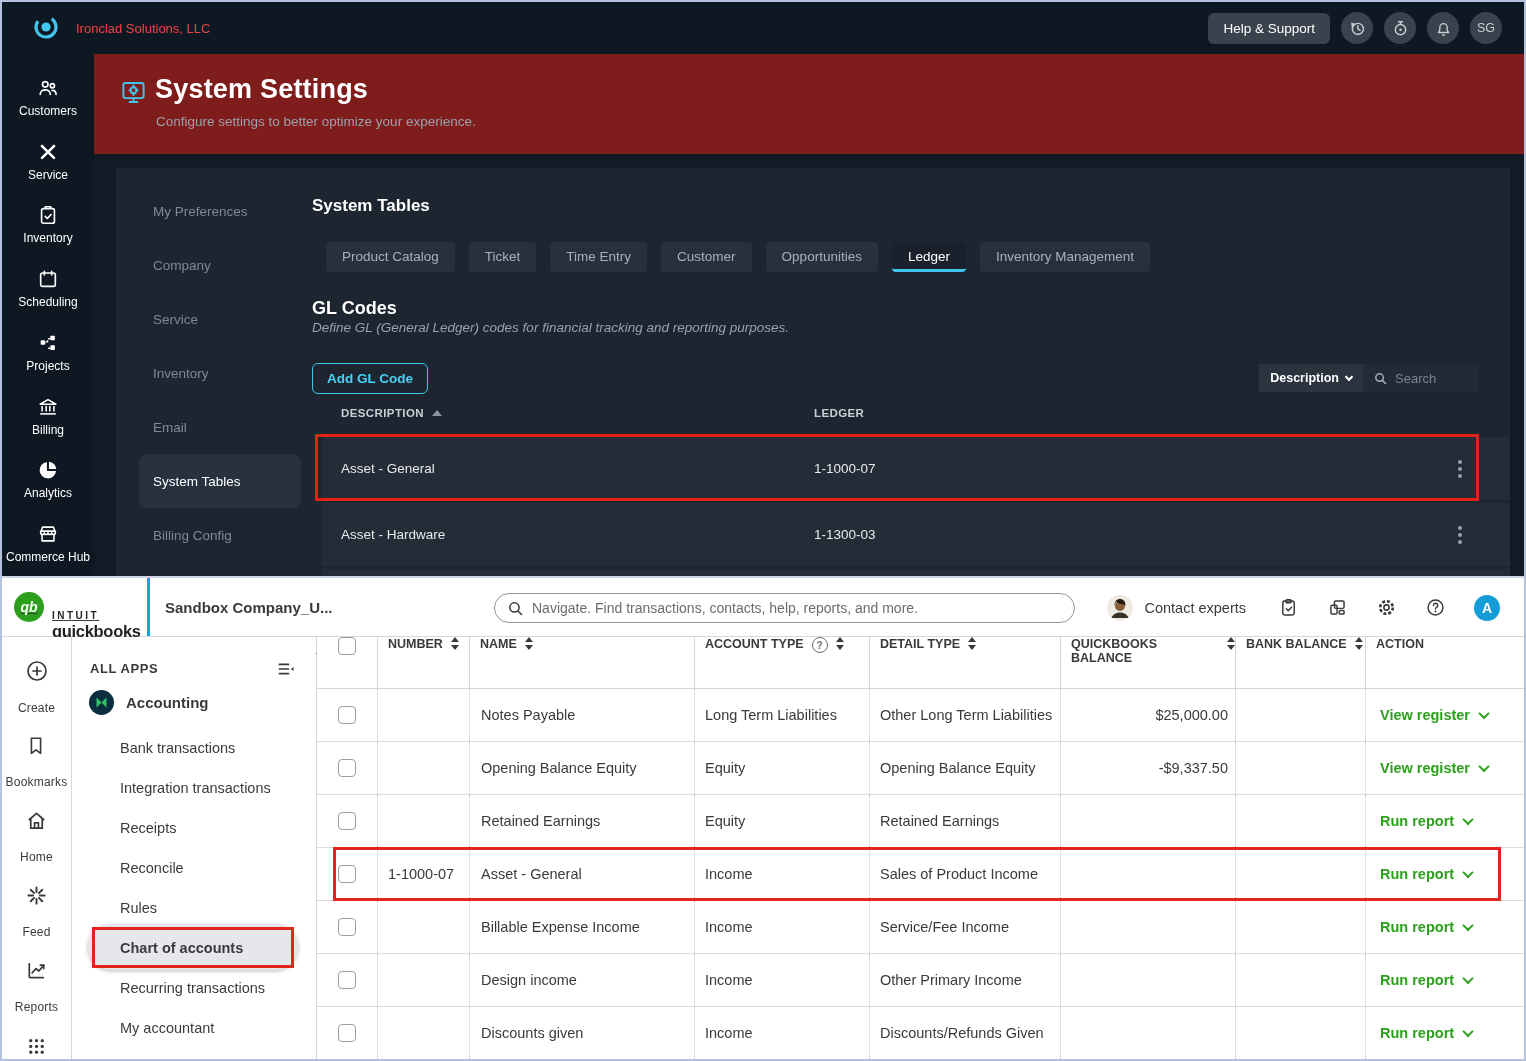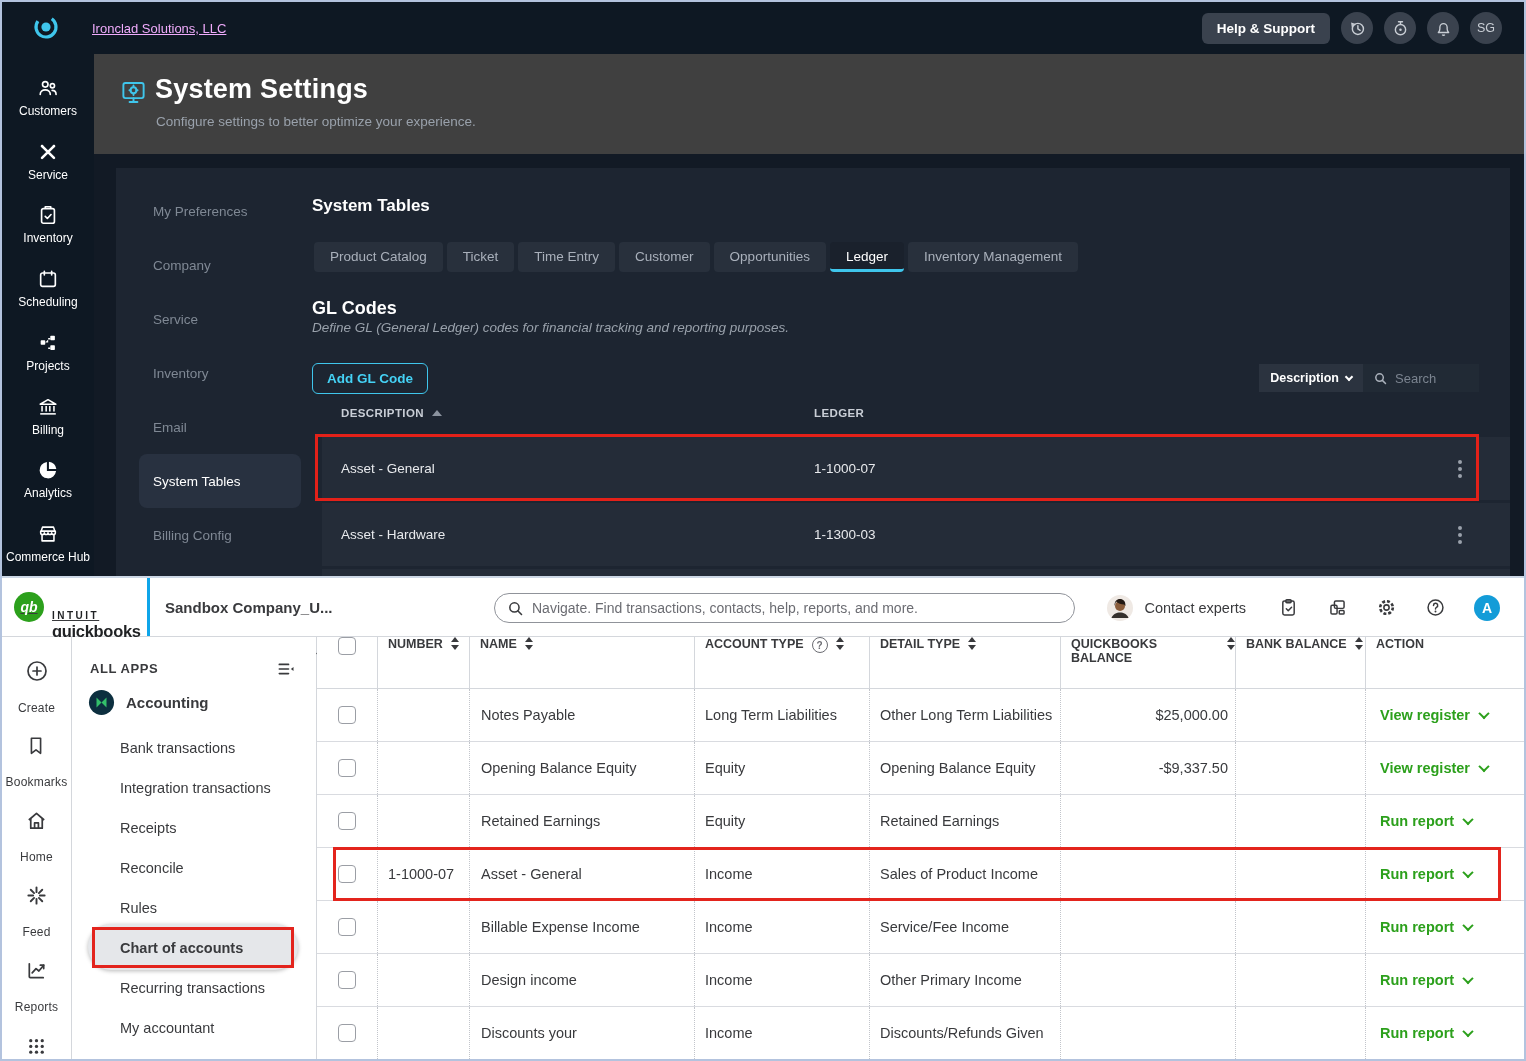--- a/index.html
+++ b/index.html
@@ -3,43 +3,43 @@
 <meta charset="utf-8">
 <style>
   * { margin:0; padding:0; box-sizing:border-box; }
   body { font-family:"Liberation Sans", sans-serif; background:#e8edf5; }
   .screen { position:relative; width:1526px; height:1061px; border:2px solid #b3c3de; background:#fff; overflow:hidden; }
   svg { display:block; }
 
   
   .bms { position:absolute; left:0; top:0; width:100%; height:574px; background:#0e1823; overflow:hidden; }
   .bms-logo { position:absolute; left:30px; top:11px; }
-  .bms-company { position:absolute; left:90px; top:19px; font-size:13px; color:#f0abfc;text-decoration:underline; }
+  .bms-company { position:absolute; left:74px; top:19px; font-size:13px; color:#ef4444; }
   .bms-topright { position:absolute; right:22px; top:10px; display:flex; align-items:center; gap:11px; }
-  .help-btn { background:#3a424e; color:#fff; font-weight:bold; font-size:13.5px; padding:8px 15px; border-radius:6px; border:none; cursor:pointer; font-family:inherit; }
+  .help-btn { background:#3a424e; color:#fff; font-weight:normal; font-size:13.5px; padding:8px 15px; border-radius:6px; border:none; cursor:pointer; font-family:inherit; }
   .circ-btn { width:32px; height:32px; border-radius:50%; background:#3a424e; color:#c9ced5; display:flex; align-items:center; justify-content:center; font-size:12.5px; }
 
   .bms-sidebar { position:absolute; left:0; top:52px; width:92px; bottom:0; display:flex; flex-direction:column; padding-top:12px; }
   .bms-side-item { height:64px; display:flex; flex-direction:column; align-items:center; justify-content:center; gap:5px; color:#fff; font-size:12px; text-align:center; line-height:1.25; cursor:pointer; }
 
-  .bms-header { position:absolute; left:92px; top:52px; right:0; height:100px; background:#404040; }
+  .bms-header { position:absolute; left:92px; top:52px; right:0; height:100px; background:#7f1d1d; }
   .bms-header .h-icon { position:absolute; left:26px; top:25px; }
   .bms-title { position:absolute; left:61px; top:20px; font-size:27px; font-weight:600; color:#fff; letter-spacing:.2px; }
   .bms-subtitle { position:absolute; left:62px; top:60px; font-size:13.5px; color:#99a1ab; }
 
   .bms-page { position:absolute; left:92px; top:152px; right:0; bottom:0; background:#121a25; }
   .bms-panel { position:absolute; left:22px; top:14px; width:1394px; bottom:0; background:#1d2531; }
 
   .bms-nav { position:absolute; left:23px; top:16px; width:162px; }
   .bms-nav-item { height:54px; display:flex; align-items:center; padding-left:14px; font-size:13.5px; color:#7f8894; border-radius:8px; cursor:pointer; }
   .bms-nav-item.selected { background:#283140; color:#fff; }
 
   .bms-content { position:absolute; left:194px; top:16px; width:1200px; bottom:0; }
   .bms-content-title { position:absolute; left:2px; top:12px; font-size:17px; font-weight:bold; color:#fff; }
-  .bms-tabs { position:absolute; left:4px; top:58px; display:flex; gap:4px; }
+  .bms-tabs { position:absolute; left:16px; top:58px; display:flex; gap:14px; }
   .bms-tab { background:#28303c; color:#a9b0bb; font-size:13.5px; padding:7px 16px 8px; border-radius:4px; cursor:pointer; white-space:nowrap; }
   .bms-tab.selected { background:#1a212c; color:#fff; border-bottom:3px solid #3fc6ec; padding-bottom:5px; }
   .gl-title { position:absolute; left:2px; top:114px; font-size:18px; font-weight:bold; color:#fff; }
   .gl-desc { position:absolute; left:2px; top:136px; font-size:13.5px; font-style:italic; color:#99a1ab; }
   .add-btn { position:absolute; left:2px; top:179px; background:transparent; border:1px solid #3fc6ec; color:#45d2f5; font-weight:bold; font-size:13.5px; padding:7px 14px; border-radius:6px; cursor:pointer; font-family:inherit; }
   .filter-group { position:absolute; top:180px; right:31px; display:flex; height:28px; }
   .filter-btn { background:#2b333f; color:#fff; font-weight:bold; font-size:12.5px; display:flex; align-items:center; gap:7px; padding:0 11px; cursor:pointer; }
   .bms-search { background:#212a35; display:flex; align-items:center; gap:7px; padding:0 10px; width:116px; }
   .bms-search input { background:transparent; border:none; outline:none; color:#d0d5db; font-size:13px; width:70px; font-family:inherit; }
   .bms-search input::placeholder { color:#7b8490; }
@@ -633,21 +633,21 @@
             <span>Run report</span>
             <span class="chev-dn"></span>
           </div>
       </div>
 
       <div class="qb-grid qb-row">
         <div class="qb-td first">
             <span class="qb-checkbox"></span>
           </div>
         <div class="qb-td num"></div>
-        <div class="qb-td name">Discounts your</div>
+        <div class="qb-td name">Discounts given</div>
         <div class="qb-td">Income</div>
         <div class="qb-td">Discounts/Refunds Given</div>
         <div class="qb-td right"></div>
         <div class="qb-td right"></div>
         <div class="qb-td action">
             <span>Run report</span>
             <span class="chev-dn"></span>
           </div>
       </div>
 

